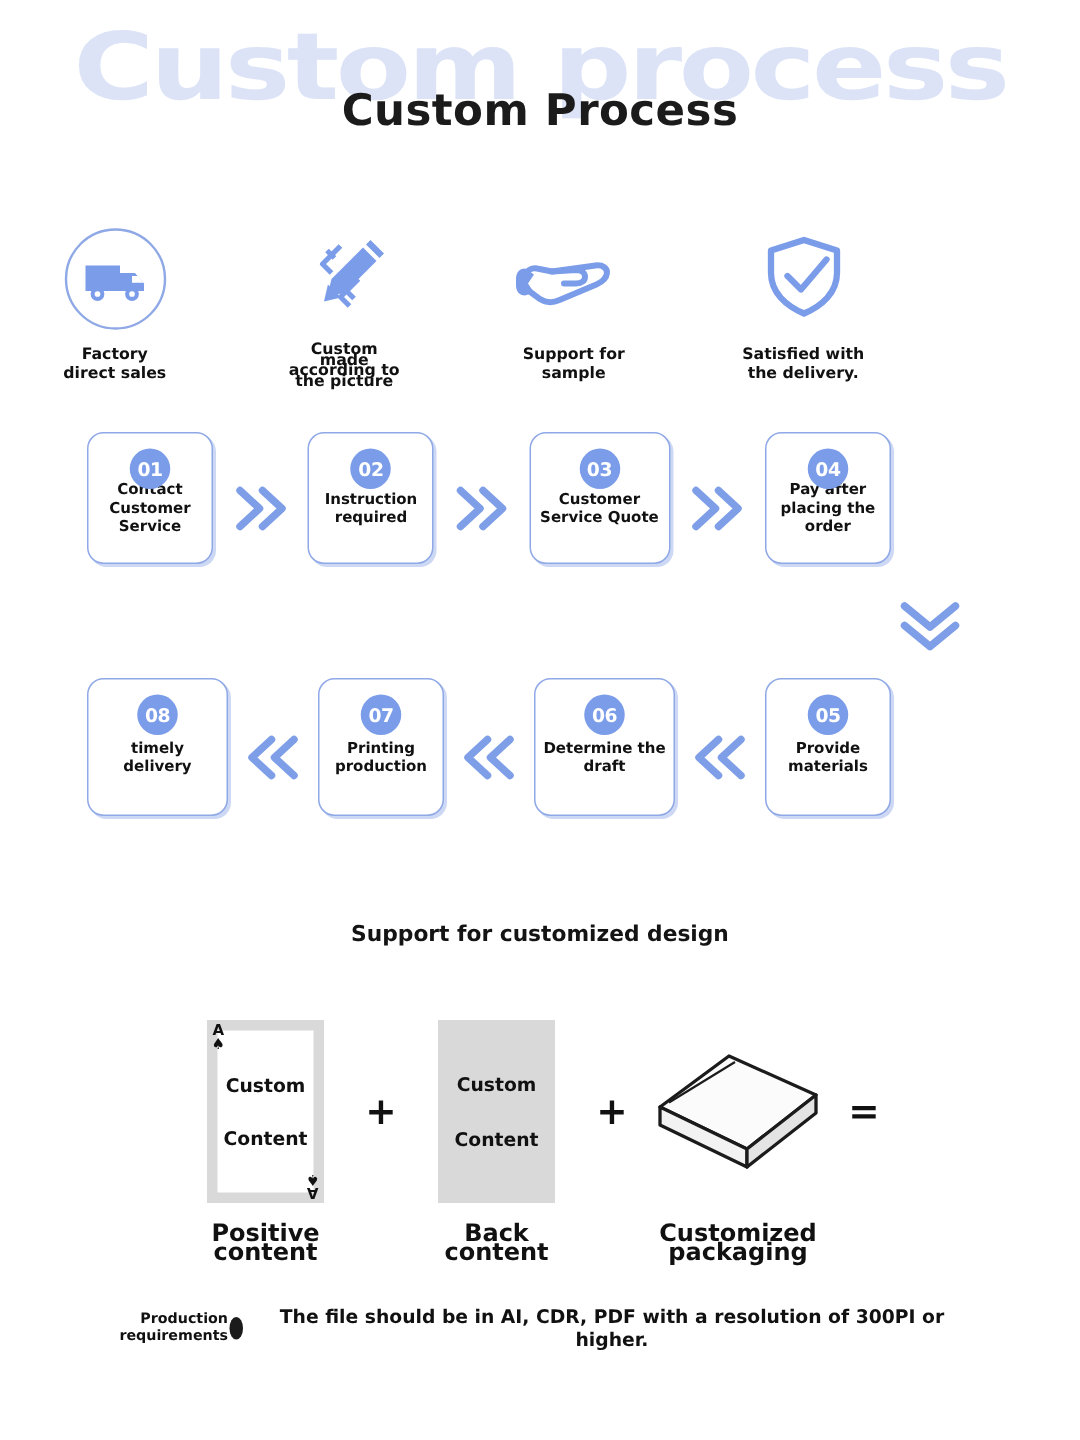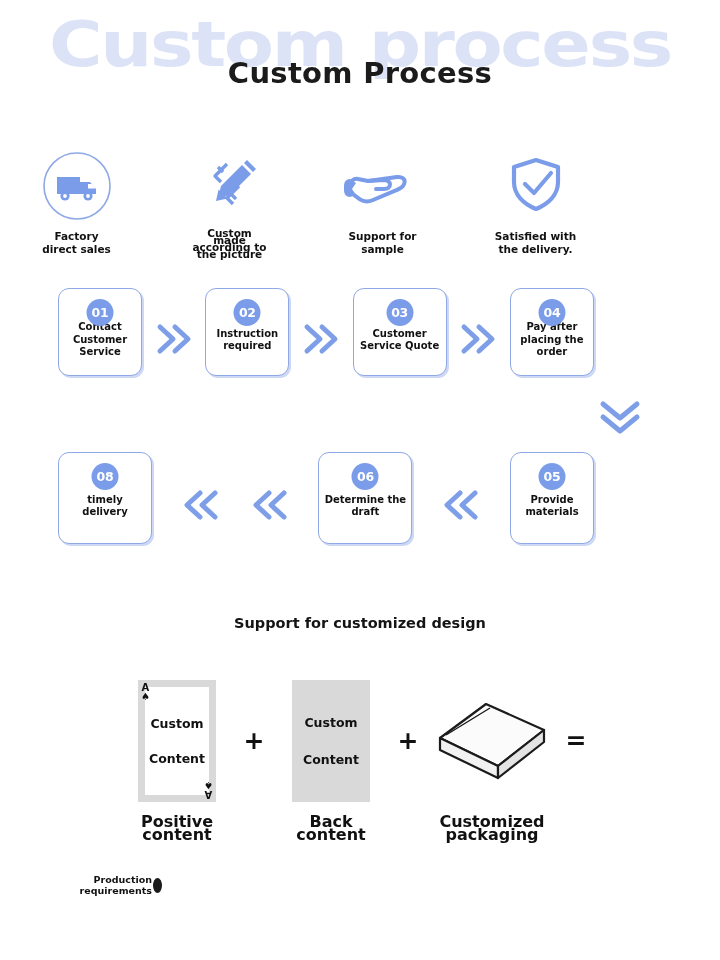--- a/index.html
+++ b/index.html
@@ -383,20 +383,25 @@
       <div class="step-text" style="white-space:pre-line">timely delivery</div>
     </div>
 
     <div class="chev">
       <svg width="40" height="34" viewBox="0 0 40 34">
         <path d="M19 5 L6 17 L19 29" fill="none" stroke="#7e9fe8" stroke-width="5" stroke-linecap="round" stroke-linejoin="round"></path>
         <path d="M34 5 L21 17 L34 29" fill="none" stroke="#7e9fe8" stroke-width="5" stroke-linecap="round" stroke-linejoin="round"></path>
       </svg>
     </div>
 
+    <div class="step-box">
+      <div class="step-badge">07</div>
+      <div class="step-text" style="white-space:pre-line">Printing
+production</div>
+    </div>
 
     <div class="chev">
       <svg width="40" height="34" viewBox="0 0 40 34">
         <path d="M19 5 L6 17 L19 29" fill="none" stroke="#7e9fe8" stroke-width="5" stroke-linecap="round" stroke-linejoin="round"></path>
         <path d="M34 5 L21 17 L34 29" fill="none" stroke="#7e9fe8" stroke-width="5" stroke-linecap="round" stroke-linejoin="round"></path>
       </svg>
     </div>
 
     <div class="step-box step-wide">
       <div class="step-badge">06</div>
@@ -466,15 +471,16 @@
 
     <div class="op">=</div>
 
 
   </div>
 
   <div class="footer">
     <div class="footer-tag" style="white-space:pre-line">Production
 requirements</div>
     <div class="footer-bullet"></div>
+    <div class="footer-text">The file should be in AI, CDR, PDF with a resolution of 300PI or higher.</div>
   </div>
 
 </div>
 
 </body></html>

